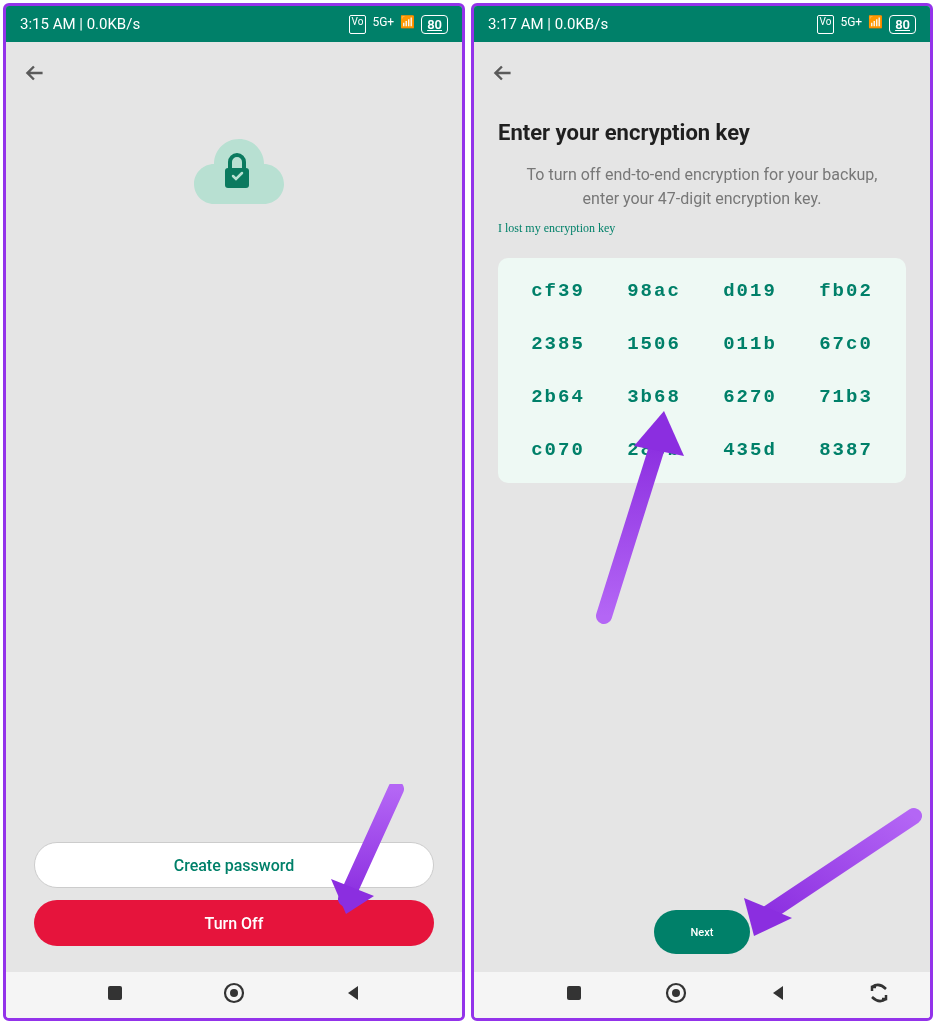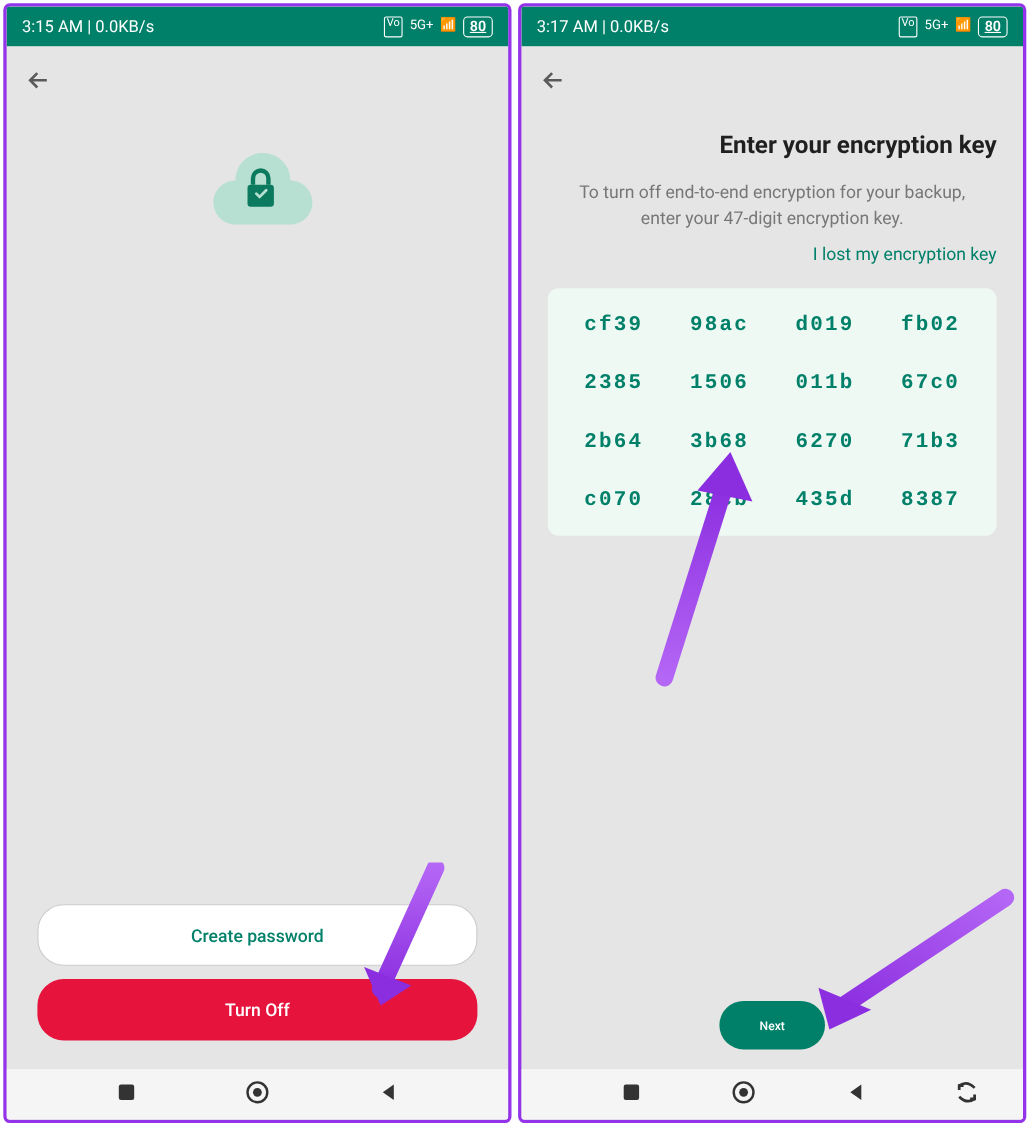--- a/index.html
+++ b/index.html
@@ -70,63 +70,64 @@
       font-size: 21px;
       font-weight: 700;
       color: #1f1f1f;
       text-align: center;
       margin-bottom: 34px;
     }
     .title2 {
       font-size: 22px;
       font-weight: 700;
       color: #1f1f1f;
-      text-align: right;
+      text-align: left;
       margin-top: 20px;
       margin-bottom: 18px;
     }
     .desc {
       font-size: 17px;
       color: #666;
       text-align: center;
       line-height: 1.5;
       margin-bottom: 30px;
     }
     .desc2 {
       font-size: 16px;
       color: #777;
       text-align: center;
       line-height: 1.5;
       margin-bottom: 10px;
       padding: 0 10px;
     }
     .link {
       color: #008069;
-      font-size: 16px;
-      text-align: right;
+      font-size: 12px;
+      text-align: left;
       cursor: pointer;
       margin-bottom: 22px;
+      font-family: Liberation Serif, serif;
     }
     .key-box {
       background: #eef9f4;
       border-radius: 10px;
       padding: 22px 18px;
       display: grid;
       grid-template-columns: repeat(4, 1fr);
       gap: 31px 12px;
       font-family: 'Courier New', monospace;
       font-size: 19px;
       font-weight: 700;
       color: #008069;
       letter-spacing: 2px;
       justify-items: center;
     }
     .spacer { flex: 1; }
     .btn {
-      height: 56px;
+      height: 46px;
       border-radius: 24px;
       font-size: 16px;
       font-weight: 500;
       display: flex;
       align-items: center;
       justify-content: center;
       cursor: pointer;
       margin-bottom: 12px;
     }
     .btn-outline {

